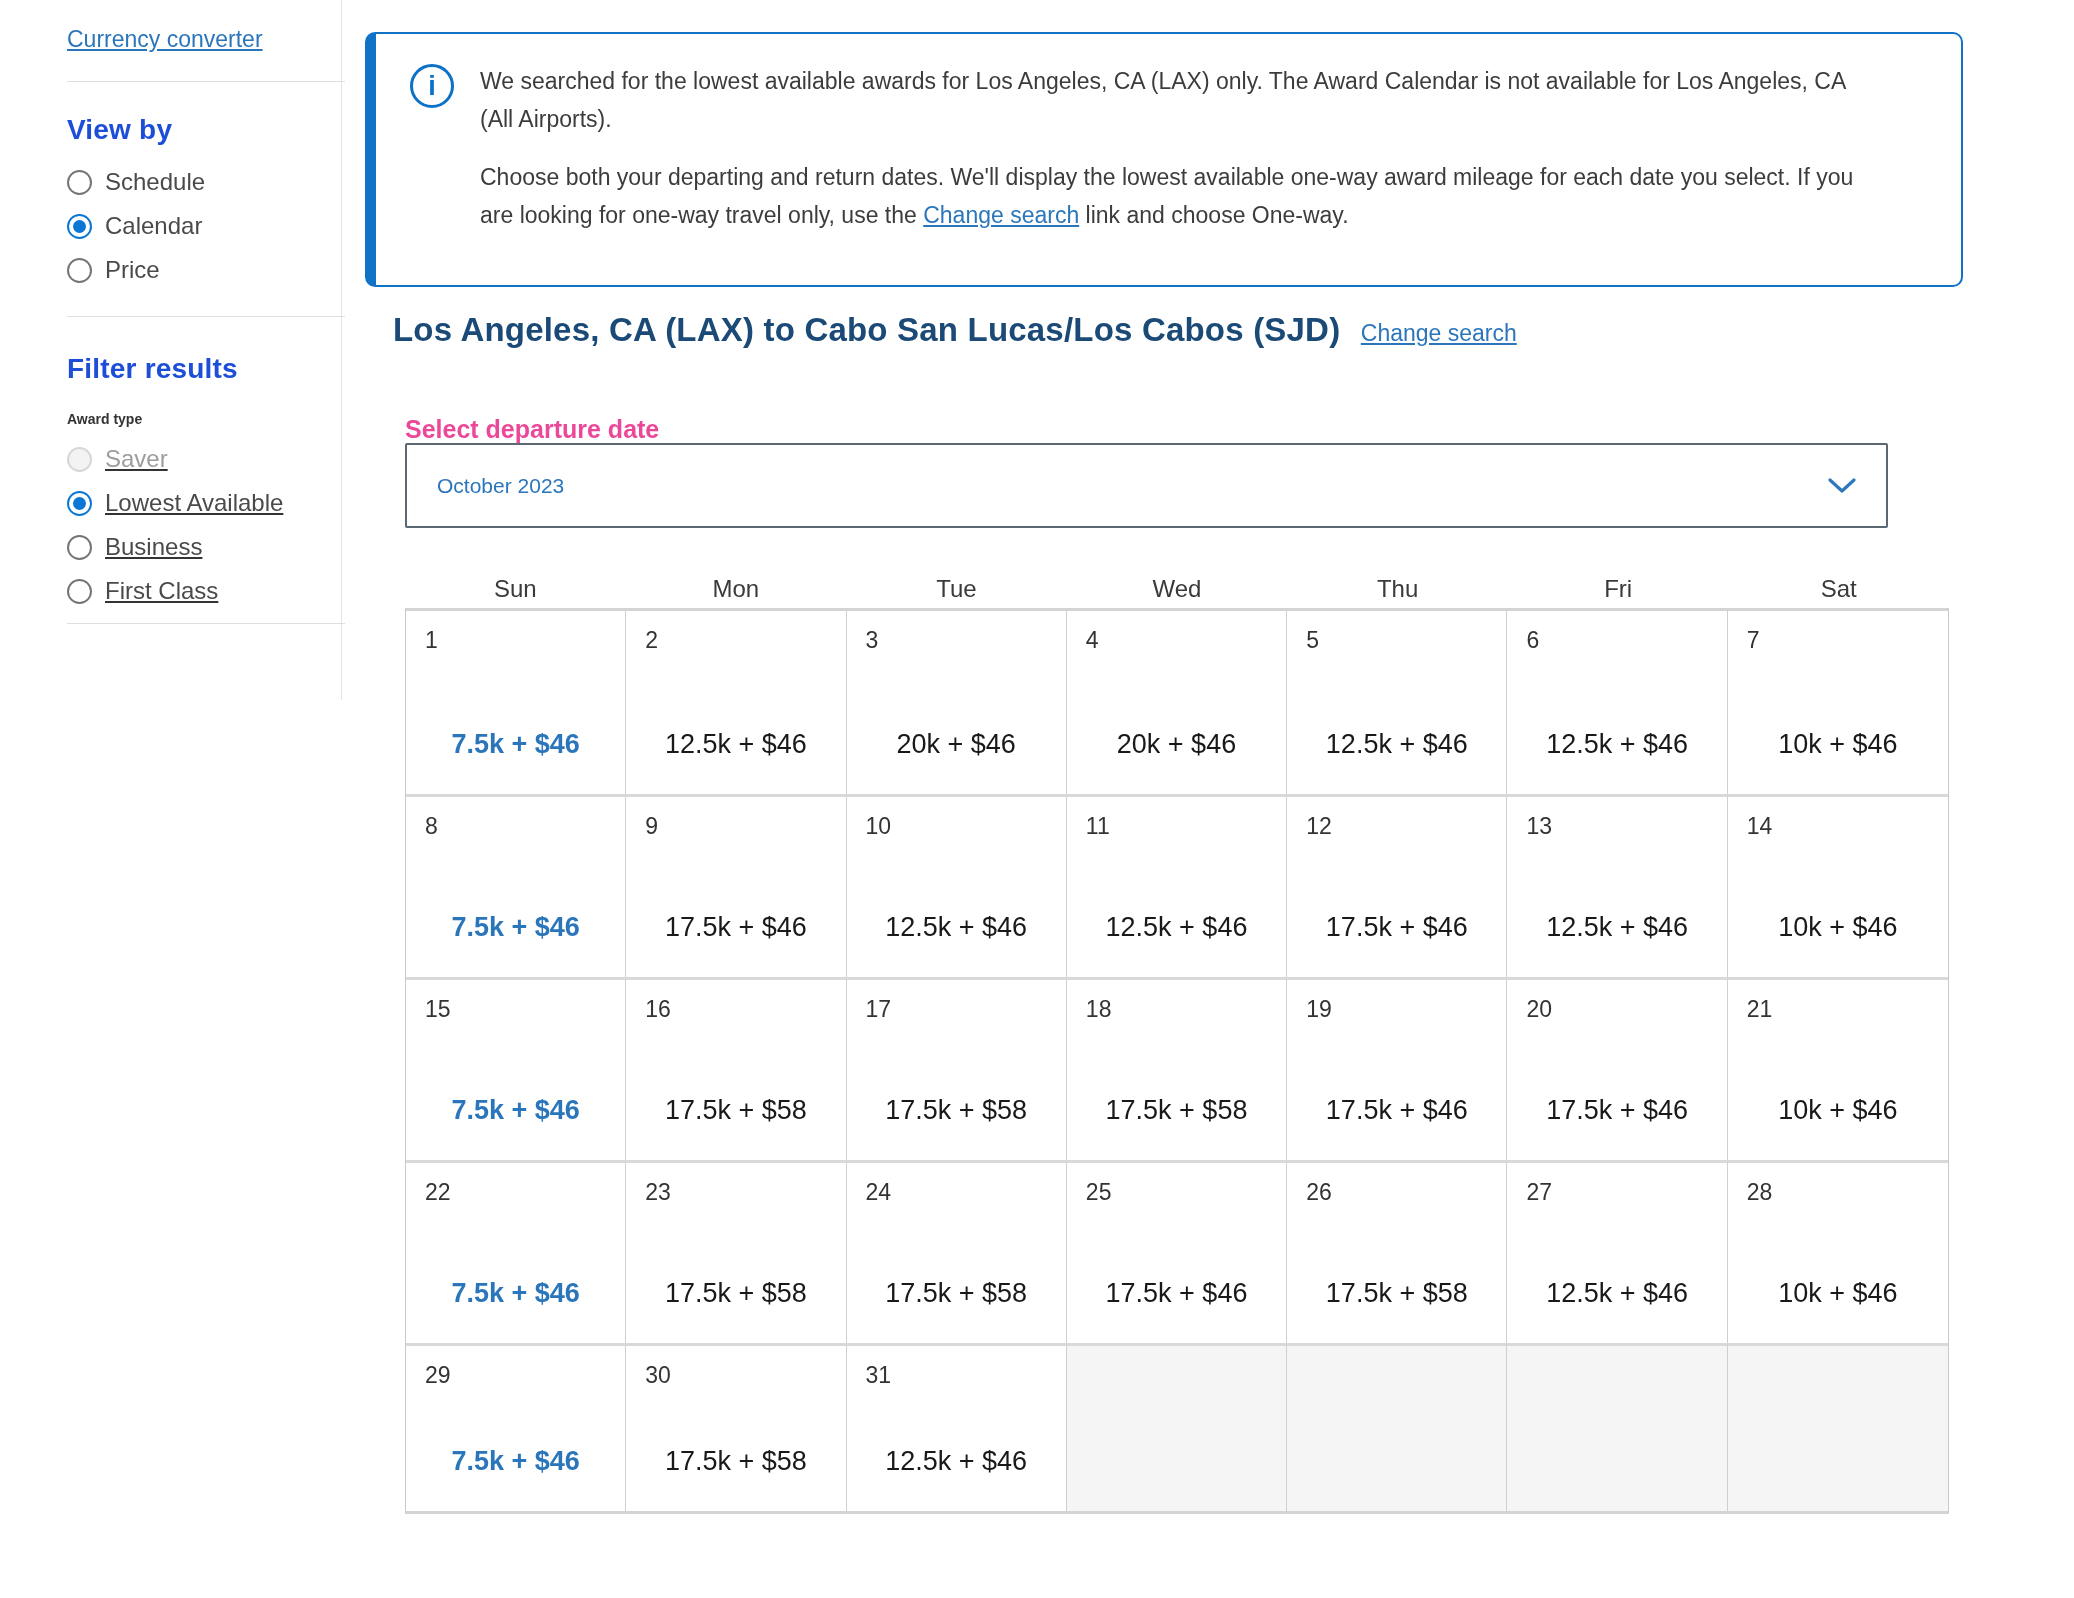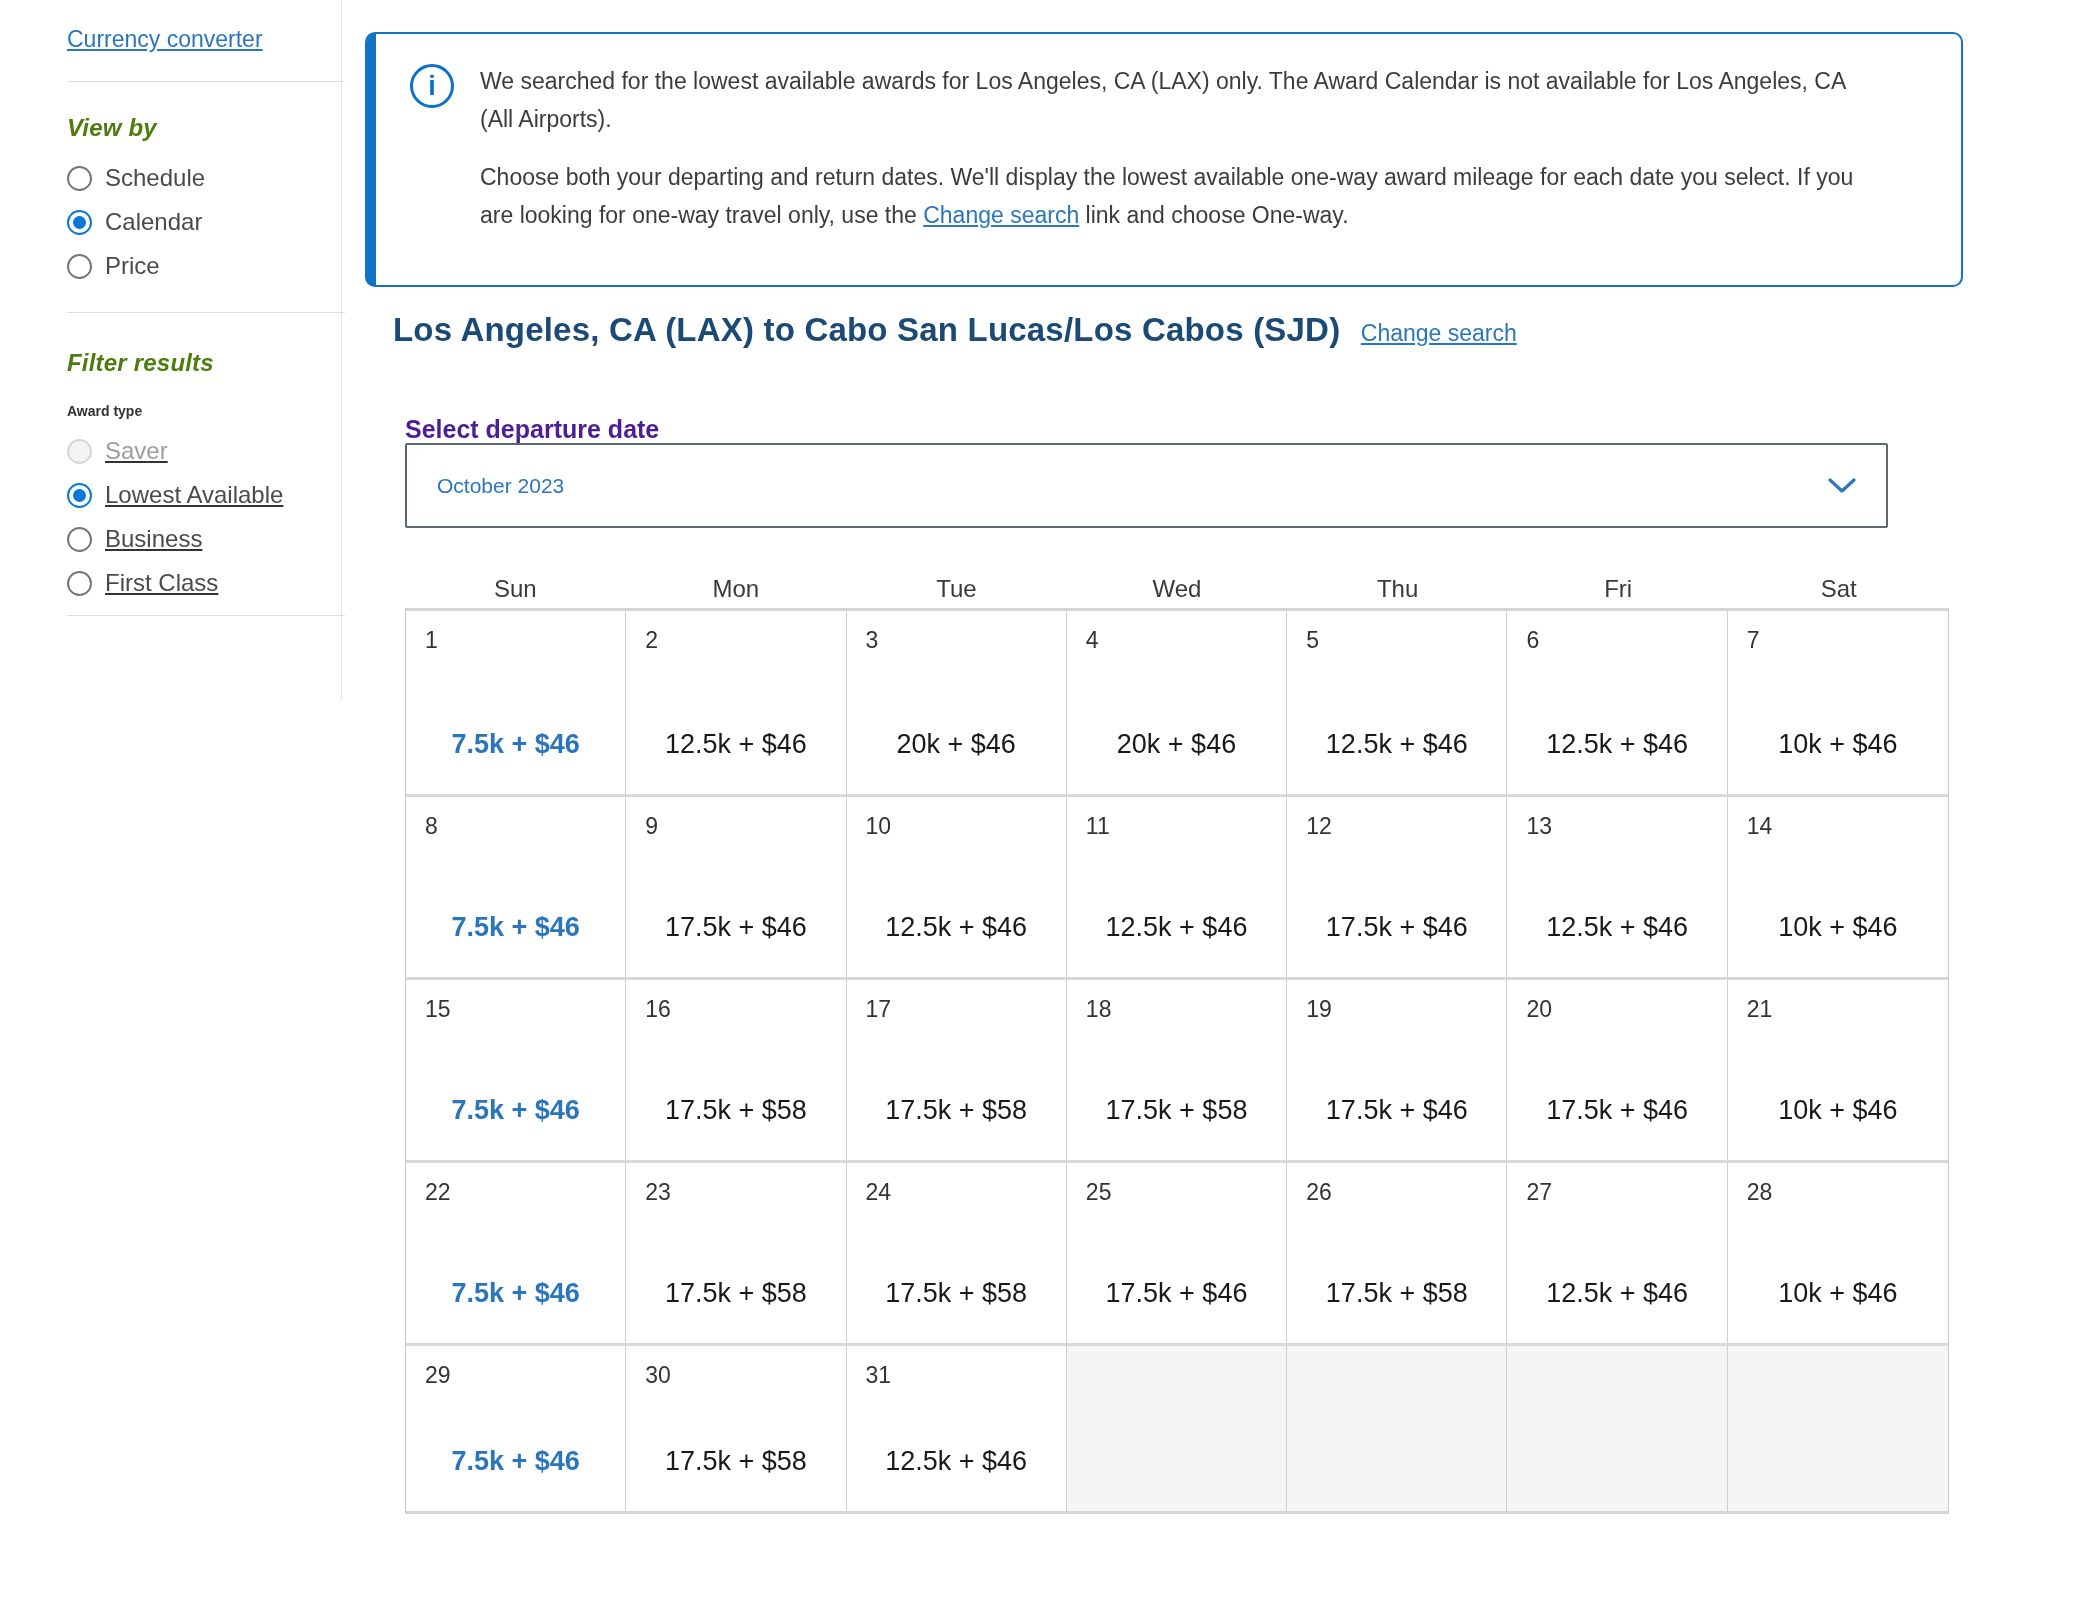--- a/index.html
+++ b/index.html
@@ -11,21 +11,21 @@
     color:#333;
   }
   
   .v-divider { position:absolute; left:341px; top:0; height:700px; width:1px; background:#e4e4e4; }
   .sidebar { position:absolute; left:67px; top:26px; width:278px; }
   .side-link { font-size:23px; color:#2b76bb; text-decoration:underline; display:inline-block; cursor:pointer; }
   .sidebar hr { border:none; border-top:1px solid #dedede; }
   .hr1 { margin-top:28px; }
   .hr2 { margin-top:32px; }
   .hr3 { margin-top:18px; }
-  .side-h2 { font-size:24px; font-weight:bold; color:#4d7c0f; margin-top:32px; letter-spacing:.2px;font-style:italic; }
+  .side-h2 { font-size:28px; font-weight:bold; color:#1d4ed8; margin-top:32px; letter-spacing:.2px; }
   .side-h2.filter { margin-top:36px; }
   .side-h3 { font-size:14px; font-weight:bold; color:#333; margin-top:26px; }
   .radio-group1 { margin-top:22px; }
   .radio-group2 { margin-top:18px;text-decoration:underline; }
   .radio-row { display:flex; align-items:center; gap:13px; margin:16px 0; cursor:pointer; }
   .radio-row .radio-label { font-size:24px; color:#4a4a4a; }
   .radio-row.disabled .radio-label { color:#9d9d9d; }
   .radio { width:25px; height:25px; border-radius:50%; border:2px solid #757575; background:#fff; flex:0 0 auto; position:relative; }
   .radio.sel { border-color:#0a77d5; }
   .radio.sel::after { content:""; position:absolute; left:50%; top:50%; width:13px; height:13px; margin:-6.5px 0 0 -6.5px; border-radius:50%; background:#0a77d5; }
@@ -43,21 +43,21 @@
     display:flex; align-items:center; justify-content:center; flex:0 0 auto; margin-top:2px;
   }
   .info-text { max-width:1400px; font-size:23px; color:#3c3c3c; line-height:38px; }
   .info-text p + p { margin-top:20px; }
   .inline-link { color:#2b76bb; text-decoration:underline; cursor:pointer; }
   
   .route-header { position:absolute; left:393px; top:311px; width:1560px; white-space:nowrap; }
   .route-title { display:inline; font-size:33px; font-weight:bold; color:#1b4a77; letter-spacing:.2px; }
   .change-search { display:inline; font-size:23px; font-weight:500; color:#2b76bb; text-decoration:underline; margin-left:16px; cursor:pointer; }
   
-  .dep-label { position:absolute; left:405px; top:415px; font-size:25px; font-weight:bold; color:#4c1d95; }
+  .dep-label { position:absolute; left:405px; top:415px; font-size:25px; font-weight:bold; color:#ec4899; }
   .month-select {
     position:absolute; left:405px; top:443px; width:1483px; height:85px;
     border:2px solid #5b6771; border-radius:2px; background:#fff;
     display:flex; align-items:center; justify-content:space-between;
     padding:0 30px; cursor:pointer;
   }
   .month-value { font-size:21px; color:#2b76bb; }
   .chev { width:28px; height:16px; flex:0 0 auto; }
   
   .weekday-row { position:absolute; left:405px; top:575px; width:1544px; display:grid; grid-template-columns:repeat(7,1fr); }

